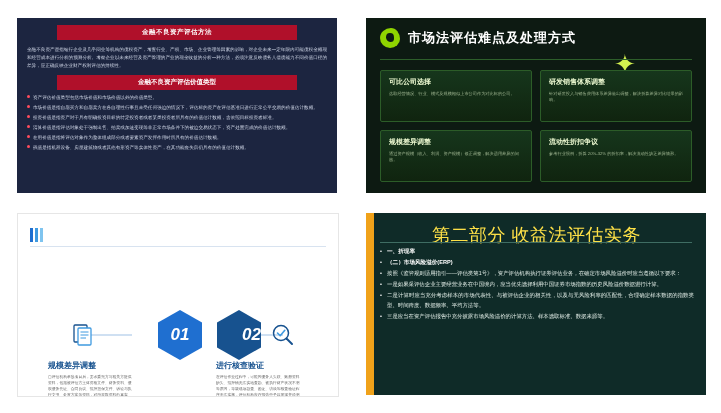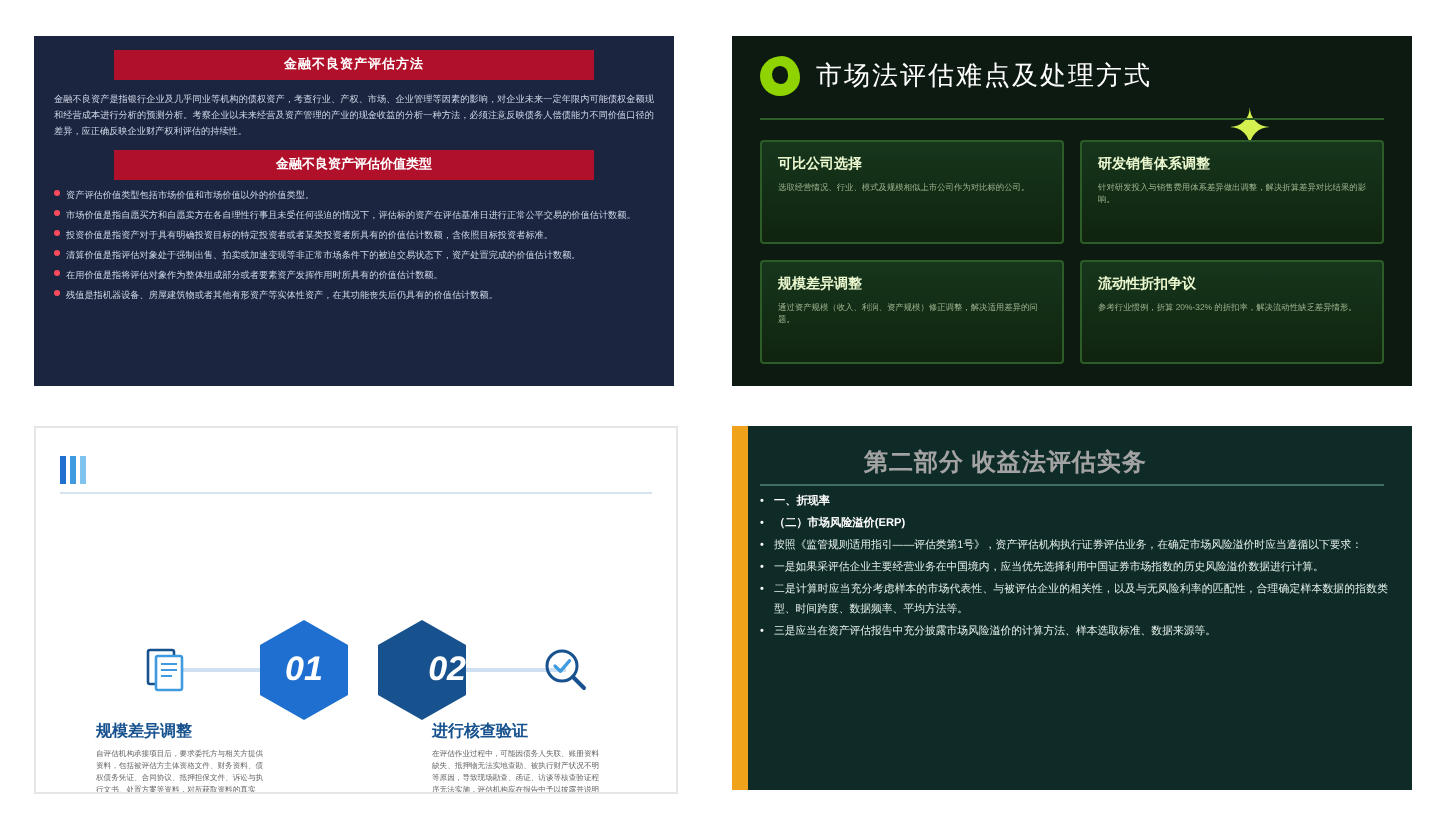--- a/index.html
+++ b/index.html
@@ -14,60 +14,60 @@
   .s1-sub{width:240px;margin:5px auto 4px auto;background:#b0102a;color:#ffffff;font-size:6.5px;font-weight:bold;text-align:center;padding:3px 0;}
   .s1-line{color:#cfd6e6;font-size:4.6px;line-height:7.6px;margin:0 0 2.5px 0;}
   .s1-dot{display:inline-block;width:3px;height:3px;background:#ff4b5c;border-radius:50%;margin:0 3px 1px 0;}
 
   
   .slide2{position:absolute;left:366px;top:18px;width:340px;height:175px;background:#0d1a12;overflow:hidden;}
   .s2-head{display:flex;align-items:center;padding:10px 0 0 14px;}
   .s2-logo{width:20px;height:20px;position:relative;margin-right:8px;}
   .s2-logo .blob{position:absolute;left:0;top:0;width:20px;height:20px;background:#8fd400;border-radius:55% 45% 50% 50%/50% 55% 45% 50%;}
   .s2-logo .blob:after{content:"";position:absolute;left:6px;top:5px;width:8px;height:9px;background:#0d1a12;border-radius:50% 50% 45% 55%;}
-  .s2-title{color:#ffffff;font-size:13px;font-weight:normal;letter-spacing:1px;}
+  .s2-title{color:#ffffff;font-size:13px;font-weight:bold;letter-spacing:1px;}
   .s2-rule{position:absolute;left:14px;top:41px;width:312px;height:1px;background:#2d5e2a;}
   .s2-star{position:absolute;color:#c8e64b;font-size:20px;line-height:20px;}
   .s2-star.a{left:248px;top:36px;font-size:26px;color:#d3f04f;}
   .s2-star.b{left:296px;top:52px;font-size:16px;color:#9fd22a;}
   .s2-grid{position:absolute;left:14px;top:52px;width:312px;display:flex;flex-wrap:wrap;gap:8px;}
   .s2-card{width:152px;height:52px;background:linear-gradient(180deg,#16361c 0%,#10240f 100%);border:1px solid #2c5c28;border-radius:2px;padding:6px 8px;box-sizing:border-box;}
   .s2-card h4{margin:0 0 4px 0;color:#eaf7cf;font-size:7px;font-weight:bold;}
   .s2-card p{margin:0;color:#9db38f;font-size:4.2px;line-height:6px;}
 
   
   .slide3{position:absolute;left:17px;top:213px;width:320px;height:182px;background:#ffffff;border:1px solid #e6e6e6;overflow:hidden;}
   .s3-bars{position:absolute;left:12px;top:14px;display:flex;gap:2px;}
   .s3-bars i{display:block;width:3px;height:14px;}
   .s3-bars i:nth-child(1){background:#1f6fd0;}
   .s3-bars i:nth-child(2){background:#3f9ae0;}
   .s3-bars i:nth-child(3){background:#7fc4ef;}
   .s3-title{position:absolute;left:32px;top:13px;color:#1f3864;font-size:9.5px;font-weight:bold;}
   .s3-underline{position:absolute;left:12px;top:32px;width:296px;height:1px;background:#d8e3f0;}
-  .s3-hex{position:absolute;width:44px;height:50px;background:#1f6fd0;clip-path:polygon(50% 0%,100% 25%,100% 75%,50% 100%,0% 75%,0% 25%);display:flex;align-items:center;justify-content:center;color:#fff;font-size:17px;font-weight:bold;font-style:italic;}
+  .s3-hex{position:absolute;width:44px;height:50px;background:#1f6fd0;clip-path:polygon(50% 0%,100% 25%,100% 75%,50% 100%,0% 75%,0% 25%);display:flex;align-items:center;justify-content:center;color:#fff;font-size:17px;font-weight:bold;font-style:italic;margin-left:28px;}
   .s3-hex.one{left:112px;top:96px;}
   .s3-hex.two{left:171px;top:96px;background:#17528f;justify-content:flex-end;}
   .s3-line{position:absolute;top:120px;height:2px;background:#cfe0f2;}
   .s3-line.l{left:60px;width:54px;}
   .s3-line.r{left:215px;width:50px;}
   .s3-colhead{position:absolute;font-size:8px;font-weight:bold;color:#17528f;}
   .s3-colhead.left{left:30px;top:146px;}
   .s3-colhead.right{left:198px;top:146px;}
   .s3-coltext{position:absolute;width:86px;font-size:3.8px;line-height:6px;color:#666;}
   .s3-coltext.left{left:30px;top:160px;}
   .s3-coltext.right{left:198px;top:160px;}
   .s3-ic{position:absolute;width:26px;height:26px;}
   .s3-ic.left{left:52px;top:108px;}
   .s3-ic.right{left:252px;top:108px;}
   .s3-ic svg{width:26px;height:26px;}
 
   
   .slide4{position:absolute;left:366px;top:213px;width:340px;height:182px;background:#0f2b28;overflow:hidden;}
   .s4-accent{position:absolute;left:0;top:0;width:8px;height:182px;background:#f0a21a;}
-  .s4-title{position:absolute;left:66px;top:10px;color:#a3a3a3;font-size:12px;font-weight:bold;letter-spacing:.5px;}
+  .s4-title{position:absolute;left:66px;top:10px;color:#fde047;font-size:18px;font-weight:normal;letter-spacing:.5px;}
   .s4-titlerule{position:absolute;left:14px;top:29px;width:312px;height:1px;background:#3f6d63;}
   .s4-body{position:absolute;left:14px;top:34px;width:314px;}
   .s4-li{display:flex;margin-bottom:2px;}
   .s4-li .b{color:#ffffff;font-size:5.5px;line-height:9px;width:7px;flex:none;}
   .s4-li .t{color:#ffffff;font-size:5.6px;line-height:9px;font-weight:bold;}
   .s4-li.small .t{font-weight:normal;color:#e4efe9;font-size:5.4px;line-height:9.2px;text-align:justify;}
 </style>
 </head>
 <body>
 

